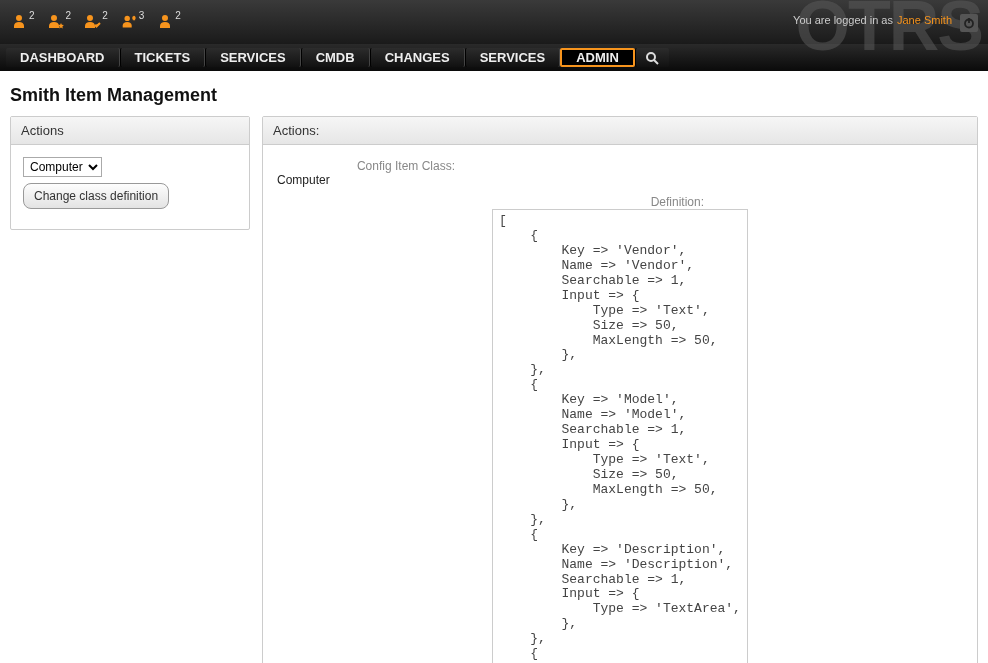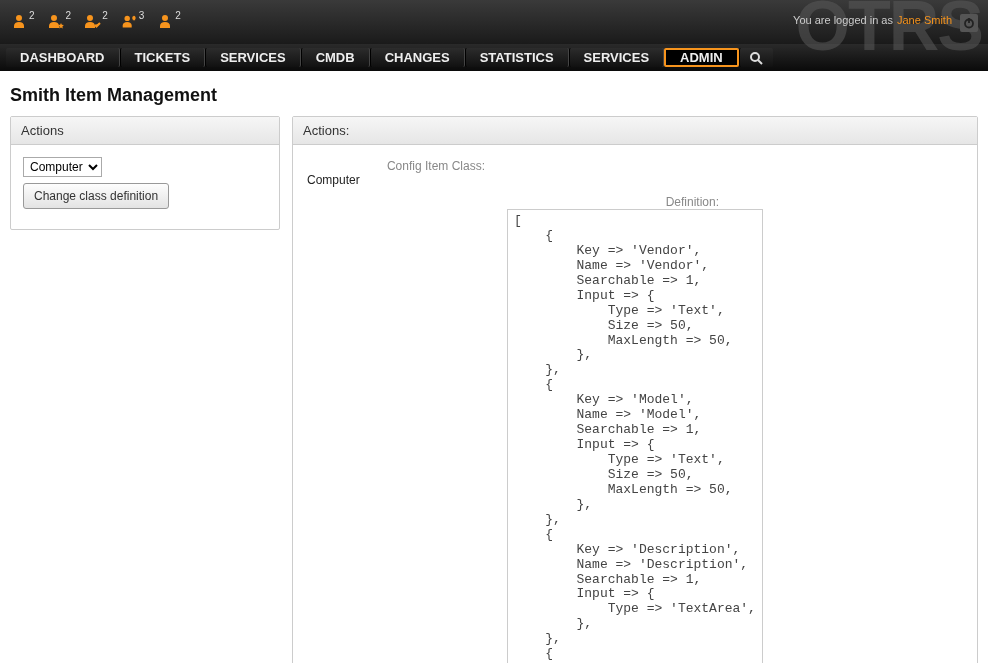--- a/index.html
+++ b/index.html
@@ -75,30 +75,30 @@
   .widget {
     border:1px solid #ccc; border-radius:2px; background:#fff;
   }
   .widget-header {
     background: linear-gradient(to bottom,#f6f6f6,#e6e6e6);
     border-bottom:1px solid #ccc;
     padding:6px 10px; font-size:13px; color:#333;
   }
   .widget-body { padding:12px; }
 
-  .left-col { width:270px; flex-shrink:0;}
+  .left-col { width:240px; flex-shrink:0;}
   .right-col { flex:1; }
 
   select.ci-class {
     font-size:12px; padding:1px 2px; background:#fff; border:1px solid #aaa;
   }
   .btn {
     display:inline-block;
     background: linear-gradient(to bottom,#fdfdfd,#e3e3e3);
-    border:1px solid #999; border-radius:3px;
+    border:1px solid #999; border-radius:8px;
     padding:5px 10px; font-size:12px; color:#333; cursor:pointer;
     margin-top:8px;
   }
   .actions-row { display:flex; flex-direction:column; align-items:flex-start; gap:0;}
   .actions-row .row1 { display:flex; align-items:center; gap:0; }
   .actions-row .btn.inline { margin-top:0; margin-left:0;}
   .actions-row .row1 select { margin-right:0; }
   .divider-gap{height:8px;}
 
   .field-row { display:flex; padding:4px 0;flex-direction:column; }
@@ -184,21 +184,20 @@
   </div>
 </div>
 
 <div class="navbar">
   <div id="nav-tabs" style="display: flex;">
       <div class="nav-tab">DASHBOARD</div>
       <div class="nav-tab">TICKETS</div>
       <div class="nav-tab">SERVICES</div>
       <div class="nav-tab">CMDB</div>
       <div class="nav-tab">CHANGES</div>
-      <div class="nav-tab">STATISTICS</div>
       <div class="nav-tab">SERVICES</div>
       <div class="nav-tab active">ADMIN</div>
       <div class="nav-search">
         <svg width="14" height="14" viewBox="0 0 14 14">
           <circle cx="6" cy="6" r="4" stroke="#ddd" stroke-width="2" fill="none"></circle>
           <line x1="9" y1="9" x2="13" y2="13" stroke="#ddd" stroke-width="2"></line>
         </svg>
       </div>
     </div>
 </div>

